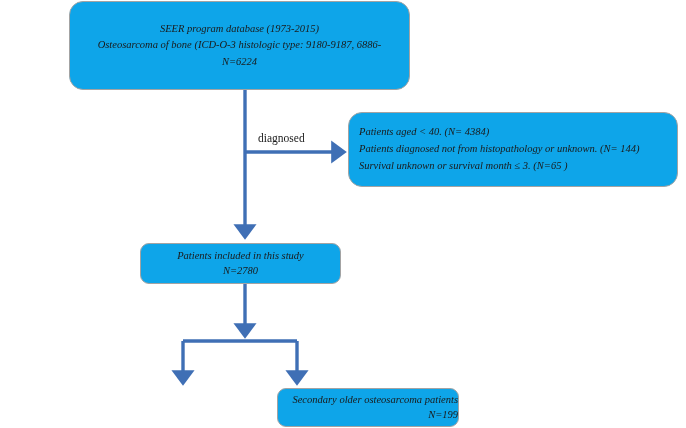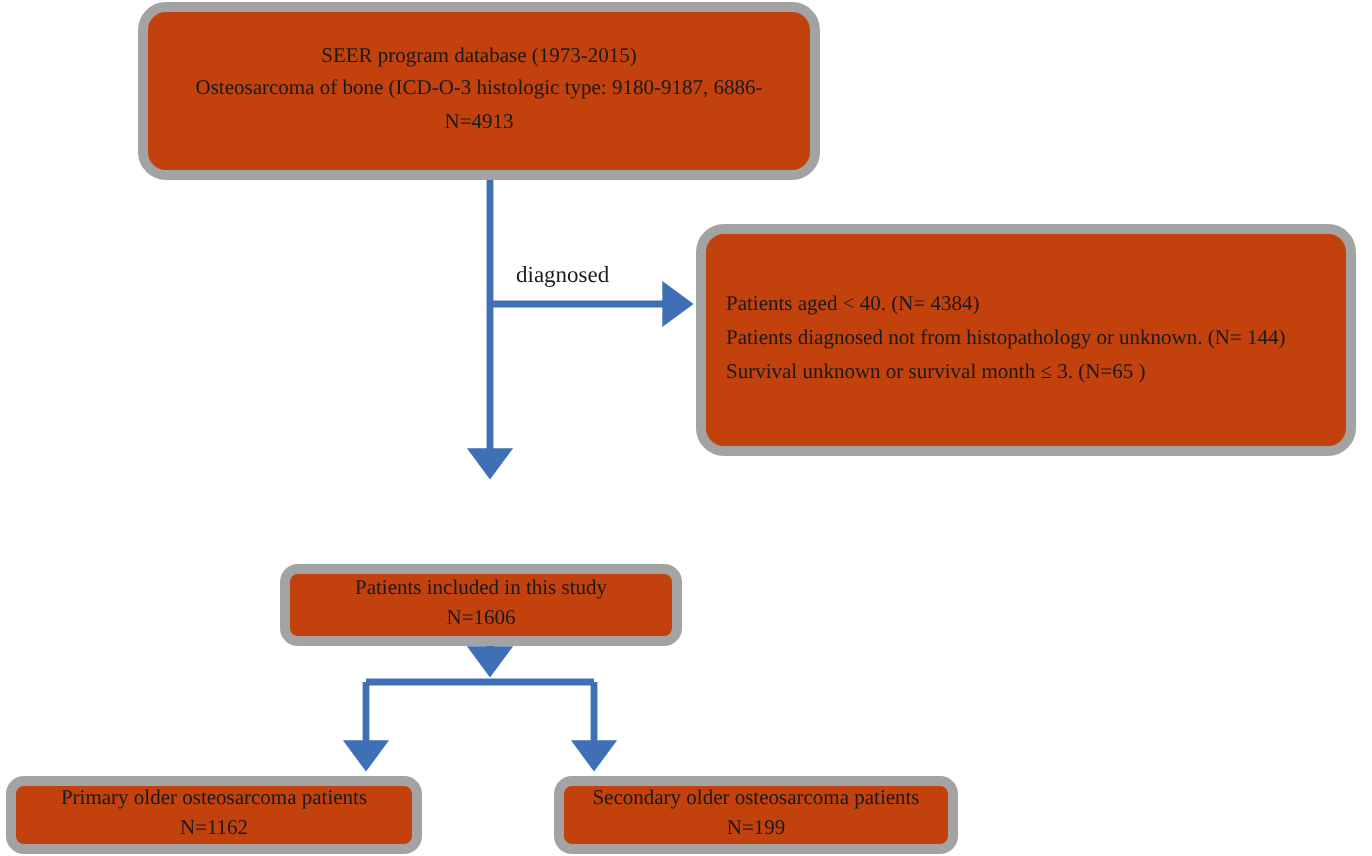--- a/index.html
+++ b/index.html
@@ -12,27 +12,28 @@
     width: 686px;
     height: 428px;
     background: #ffffff;
     font-family: "Liberation Serif", "DejaVu Serif", serif;
     color: #1a1a1a;
     overflow: hidden;
   }
   .node {
     position: absolute;
     box-sizing: border-box;
-    border: 5px solid #a3a3a3;
+    border: 1px solid #a3a3a3;
     border-radius: 10px;
-    background: #c2410c;
+    background: #0ea5e9;
     display: flex;
     flex-direction: column;
     align-items: center;
     justify-content: center;
+    font-style: italic;
   }
   .node .line {
     display: block;
     white-space: nowrap;
     text-align: center;
     line-height: 1.0;
   }
   
   #node-source {
     left: 69px;
@@ -44,57 +45,57 @@
   }
   #node-source .line {
     font-size: 10.5px;
     margin: 3.0px 0;
   }
   
   #node-excluded {
     left: 348px;
     top: 112px;
     width: 330px;
-    height: 116px;
+    height: 75px;
     border-radius: 14px;
     align-items: flex-start;
     padding: 5px 0 5px 10px;
   }
   #node-excluded .line {
     font-size: 10.5px;
     text-align: left;
     margin: 3.3px 0;
   }
   
   #node-included {
     left: 140px;
     top: 243px;
     width: 201px;
     height: 41px;
     border-radius: 9px;
-    margin-top: 39px;
   }
   #node-included .line {
     font-size: 10.5px;
     margin: 2.4px 0;
   }
   
   #node-primary {
     left: 3px;
     top: 388px;
     width: 208px;
     height: 39px;
     border-radius: 9px;
   }
   #node-secondary {
     left: 277px;
     top: 388px;
-    width: 202px;
+    width: 182px;
     height: 39px;
     border-radius: 9px;
+    align-items: flex-end;
   }
   #node-primary .line, #node-secondary .line {
     font-size: 10.5px;
     margin: 2.2px 0;
   }
   
   #connectors {
     position: absolute;
     left: 0;
     top: 0;
@@ -134,39 +135,35 @@
     <path d="M183,341 L297,341" stroke="#3f6FB5" stroke-width="3.4" fill="none"></path>
 
     <path d="M183,341 L183,379" stroke="#3f6FB5" stroke-width="3.4" fill="none" marker-end="url(#arrowhead)"></path>
 
     <path d="M297,341 L297,379" stroke="#3f6FB5" stroke-width="3.4" fill="none" marker-end="url(#arrowhead)"></path>
   </svg>
 
   <div class="node" id="node-source">
     <span class="line">SEER program database (1973-2015)</span>
     <span class="line">Osteosarcoma of bone (ICD-O-3 histologic type: 9180-9187, 6886-</span>
-    <span class="line">N=4913</span>
+    <span class="line">N=6224</span>
   </div>
 
   <div id="excluded-label">diagnosed</div>
 
   <div class="node" id="node-excluded">
     <span class="line">Patients aged  &lt; 40.   (N= 4384)</span>
     <span class="line">Patients diagnosed not from histopathology or unknown.   (N= 144)</span>
     <span class="line">Survival unknown or survival month ≤ 3. (N=65 )</span>
   </div>
 
   <div class="node" id="node-included">
     <span class="line">Patients included in this study</span>
-    <span class="line">N=1606</span>
+    <span class="line">N=2780</span>
   </div>
 
-  <div class="node" id="node-primary">
-    <span class="line">Primary older osteosarcoma patients</span>
-    <span class="line">N=1162</span>
-  </div>
 
   <div class="node" id="node-secondary">
     <span class="line">Secondary older osteosarcoma patients</span>
     <span class="line">N=199</span>
   </div>
 
 </div>
 
 </body></html>

